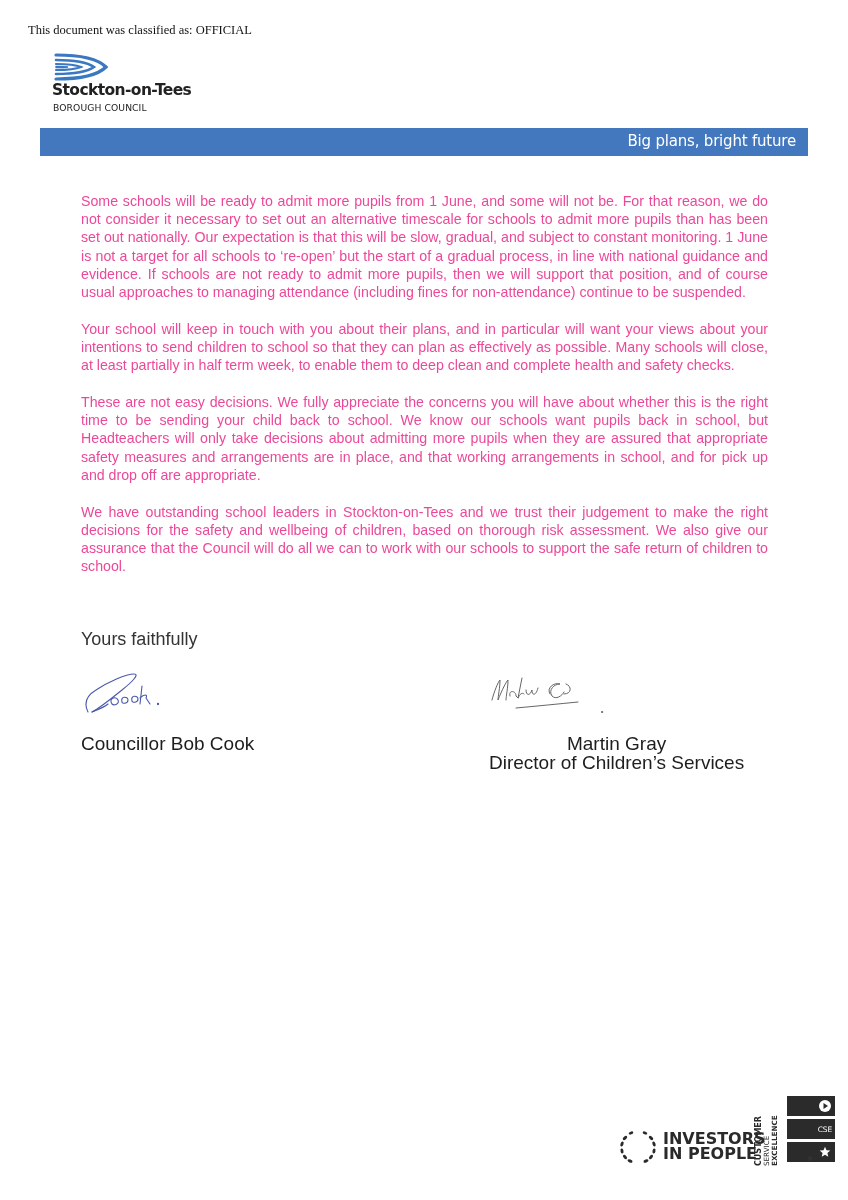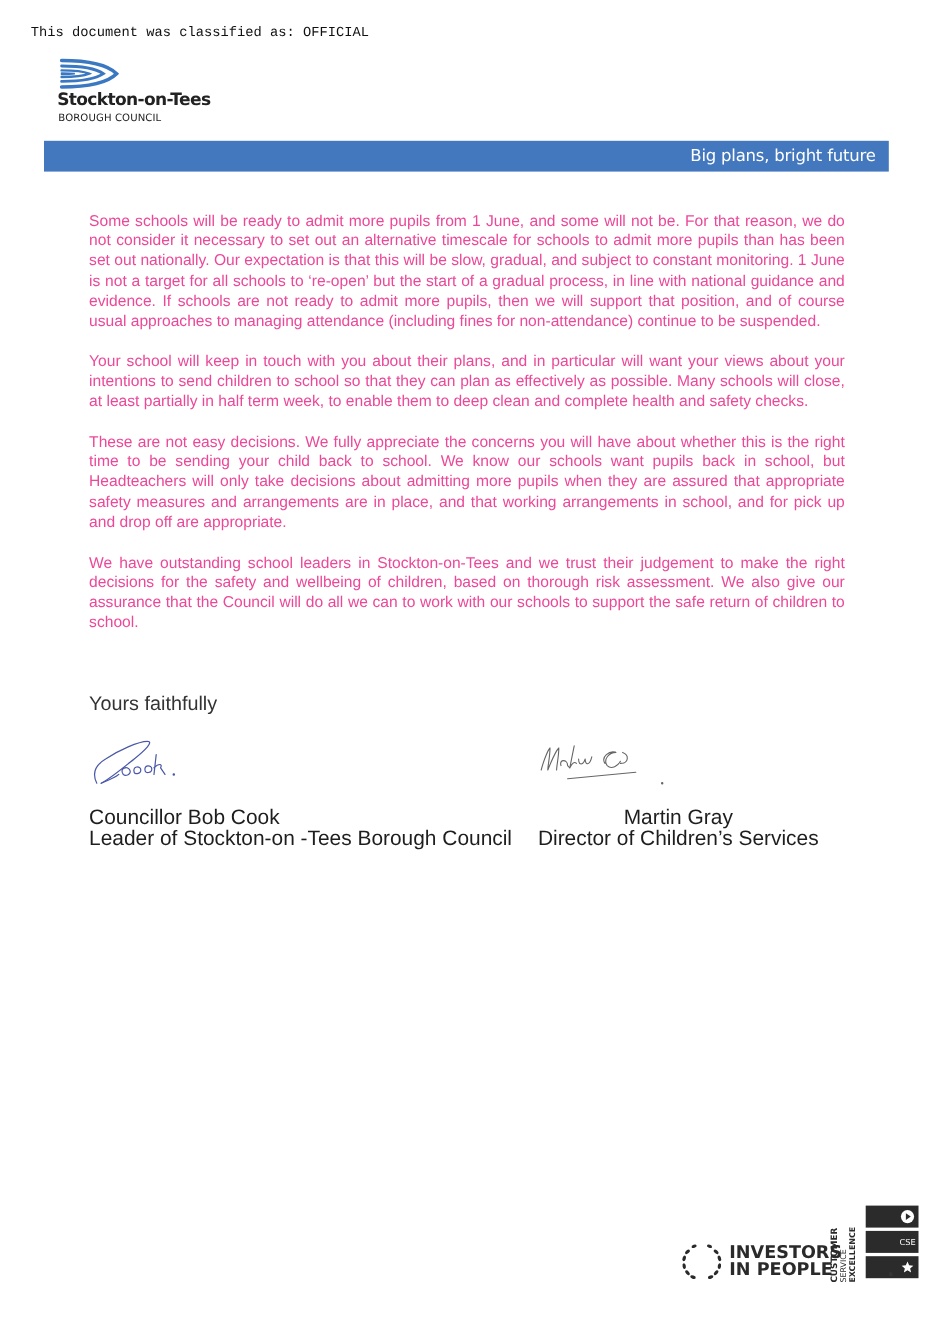--- a/index.html
+++ b/index.html
@@ -1,17 +1,17 @@
 <!DOCTYPE html>
 <html><head>
 <meta charset="utf-8">
 <style>
   html, body { margin: 0; padding: 0; background: #ffffff; }
   body { width: 848px; height: 1200px; position: relative; overflow: hidden; font-family: "Liberation Sans", sans-serif; color: #1a1a1a; }
-  .classification { position: absolute; left: 28px; top: 23px; font-family: Liberation Mono, monospace; font-size: 12.5px; color: #111; }
+  .classification { position: absolute; left: 28px; top: 23px; font-family: Liberation Serif, serif; font-size: 12.5px; color: #111; }
   .logo { position: absolute; left: 52px; top: 52px; width: 140px; height: 70px; }
   .logo-waves { position: absolute; left: 2px; top: 0; width: 60px; height: 30px; }
   .logo-name { position: absolute; left: 0; top: 29px; font-family: "DejaVu Sans", sans-serif; font-size: 15.5px; color: #222; letter-spacing: -0.6px; white-space: nowrap; font-weight: bold; }
   .logo-sub { position: absolute; left: 1px; top: 50px; font-family: "DejaVu Sans", sans-serif; font-size: 9.2px; color: #222; letter-spacing: 0.1px; white-space: nowrap; }
   .banner { position: absolute; left: 40px; top: 128px; width: 768px; height: 28px; background: #4478be; }
   .banner-text { position: absolute; right: 12px; top: 4px; color: #ffffff; font-family: "DejaVu Sans", sans-serif; font-size: 15px; letter-spacing: -0.2px; margin-left: 24px; }
   .body-text { position: absolute; left: 81px; top: 192px; width: 687px; font-size: 14.2px; line-height: 18.2px; text-align: justify; color: #ec4899; }
   .body-text p { margin: 0 0 18.6px 0; }
   .closing { position: absolute; left: 81px; top: 629px; font-size: 18px; color: #333; }
   .sig-cook { position: absolute; left: 82px; top: 668px; width: 110px; height: 52px; }
@@ -79,21 +79,20 @@
     <path d="M38 18 C38 24 42 24 44 18 C44 24 48 24 50 16"></path>
     <path d="M62 22 C58 16 66 10 72 12 C66 12 60 18 64 24 C68 28 74 24 76 20"></path>
     <path d="M78 12 C84 14 84 22 76 22"></path>
     <path d="M28 36 C50 34 70 32 90 30"></path>
     <circle cx="114" cy="40" r="0.6" fill="#666"></circle>
   </g>
 </svg>
 
 <div class="signatory left">
   <div>Councillor Bob Cook</div>
-  <div>Leader of Stockton-on -Tees Borough Council</div>
 </div>
 
 <div class="signatory right">
   <div>Martin Gray</div>
   <div>Director of Children’s Services</div>
 </div>
 
 <div class="iip">
   <svg class="iip-wreath" viewBox="0 0 40 38">
     <g fill="#2a2a2a">

